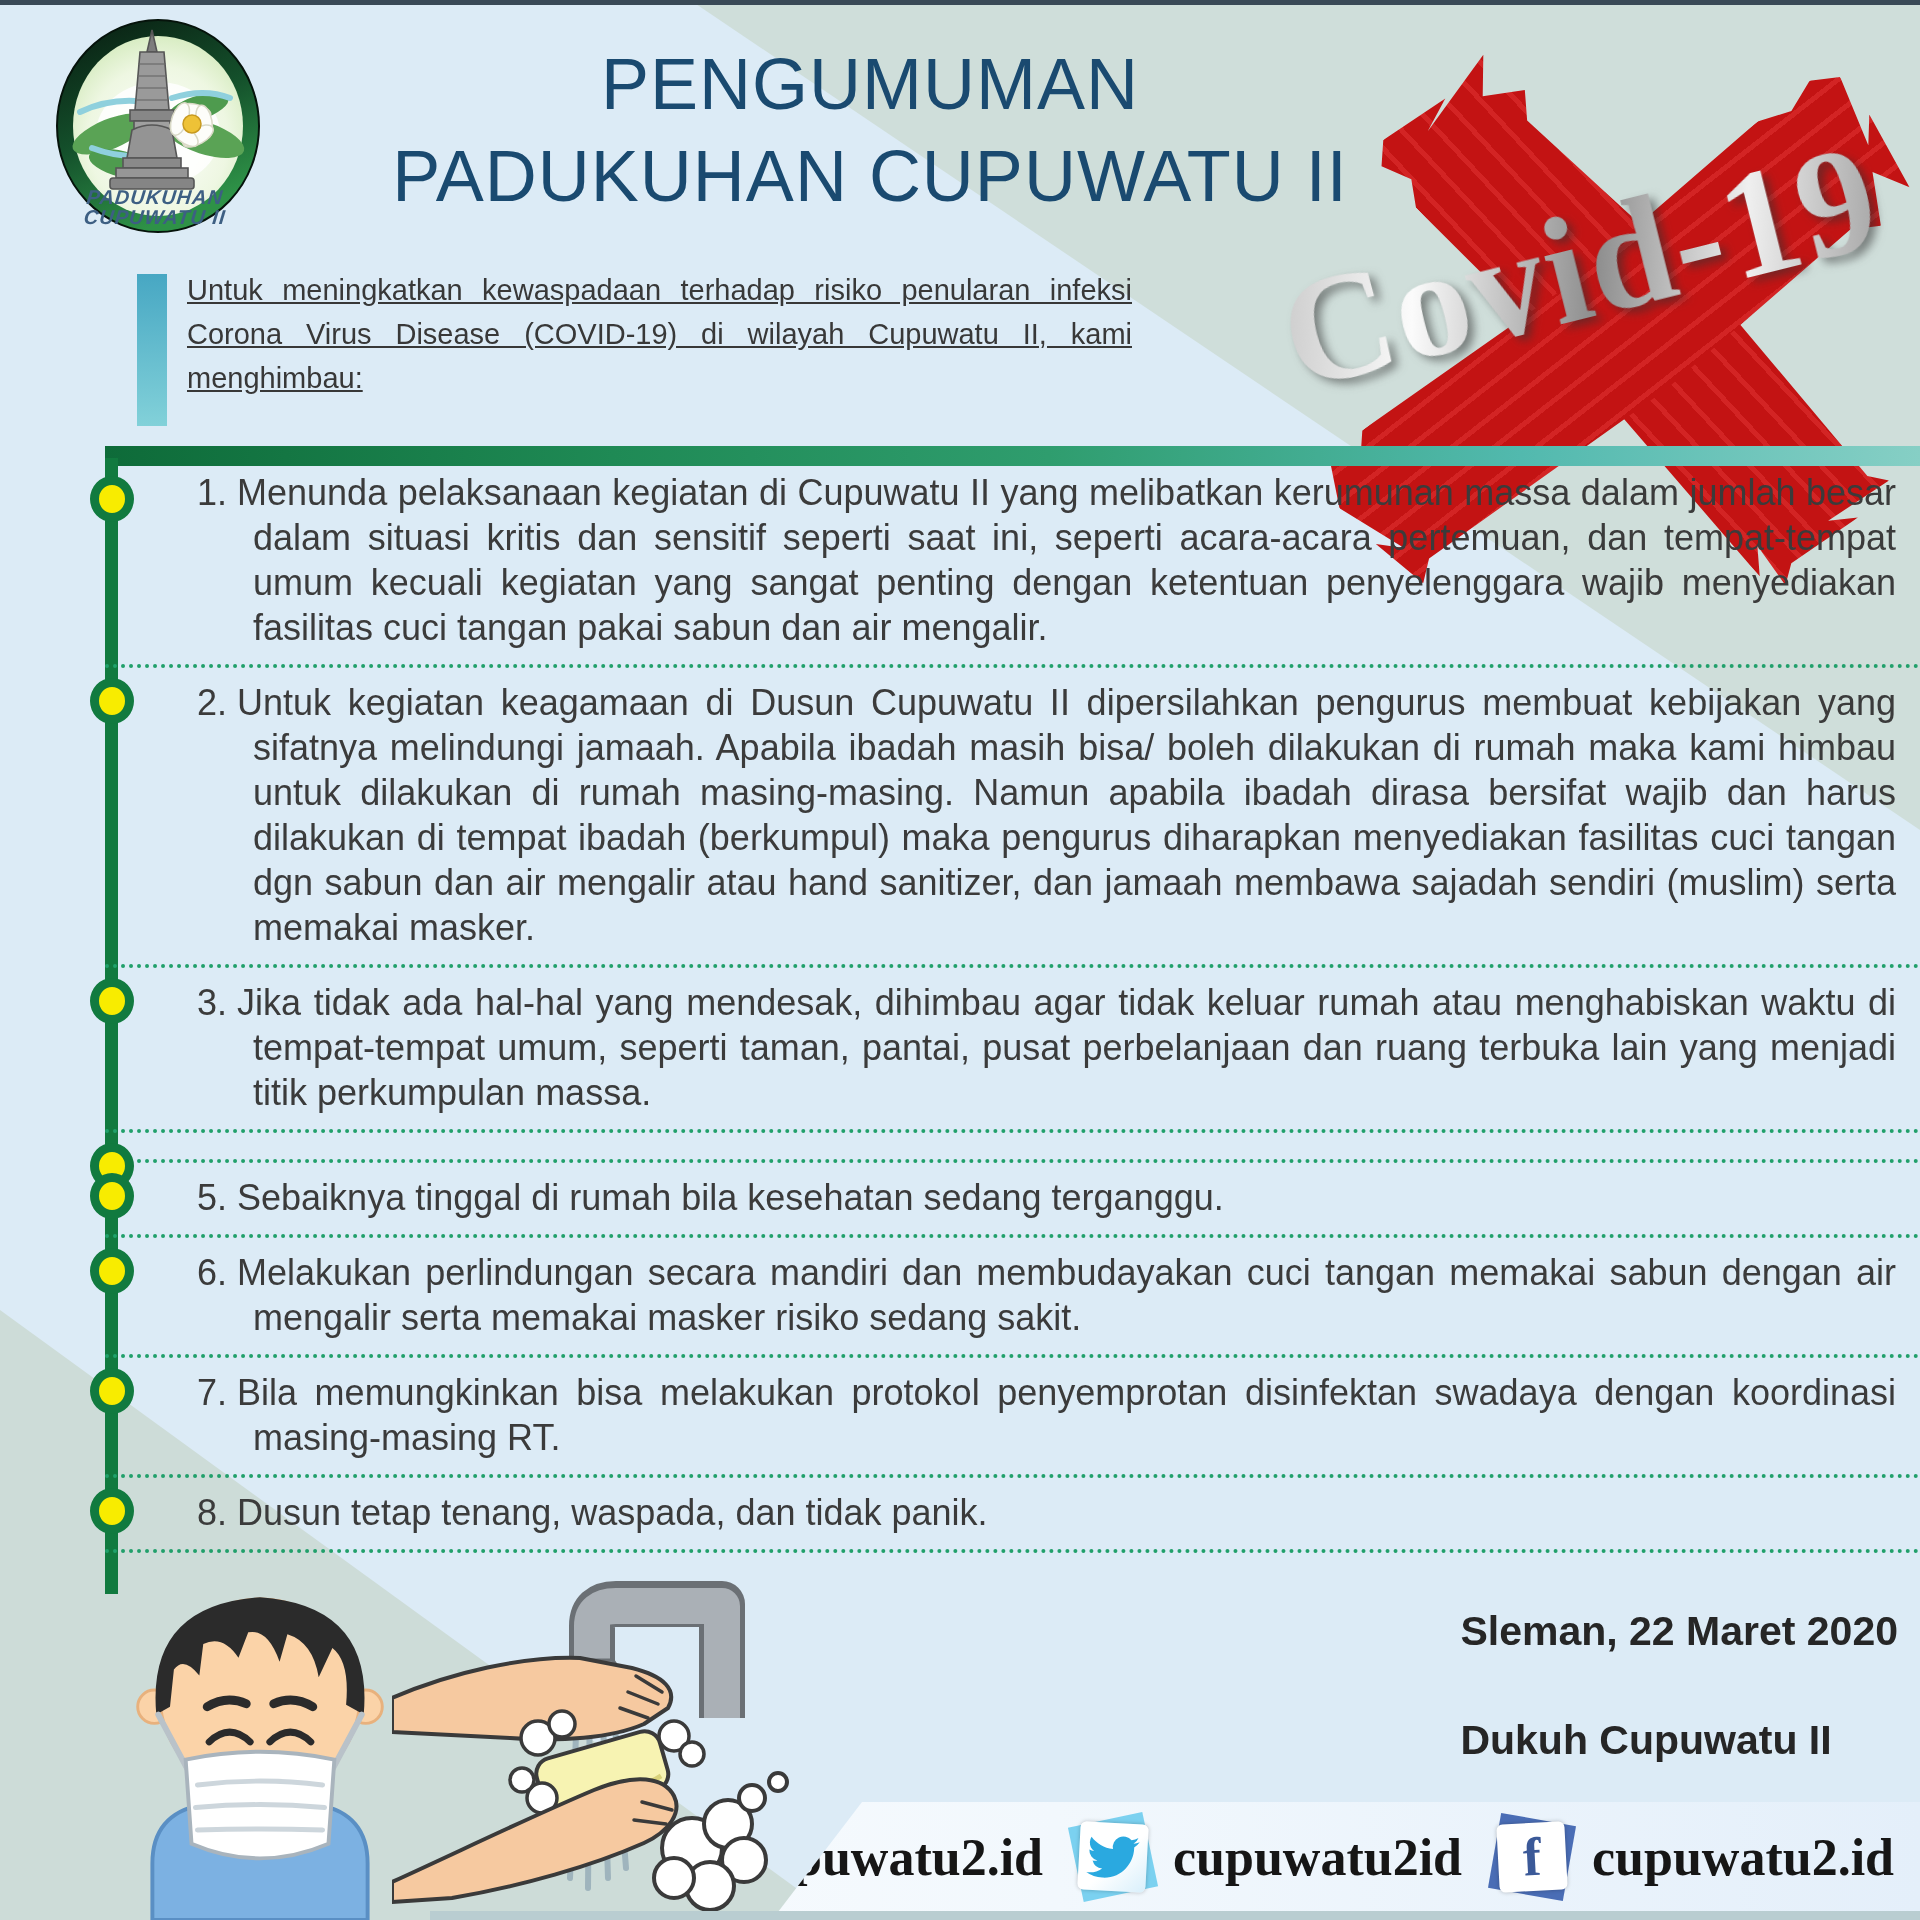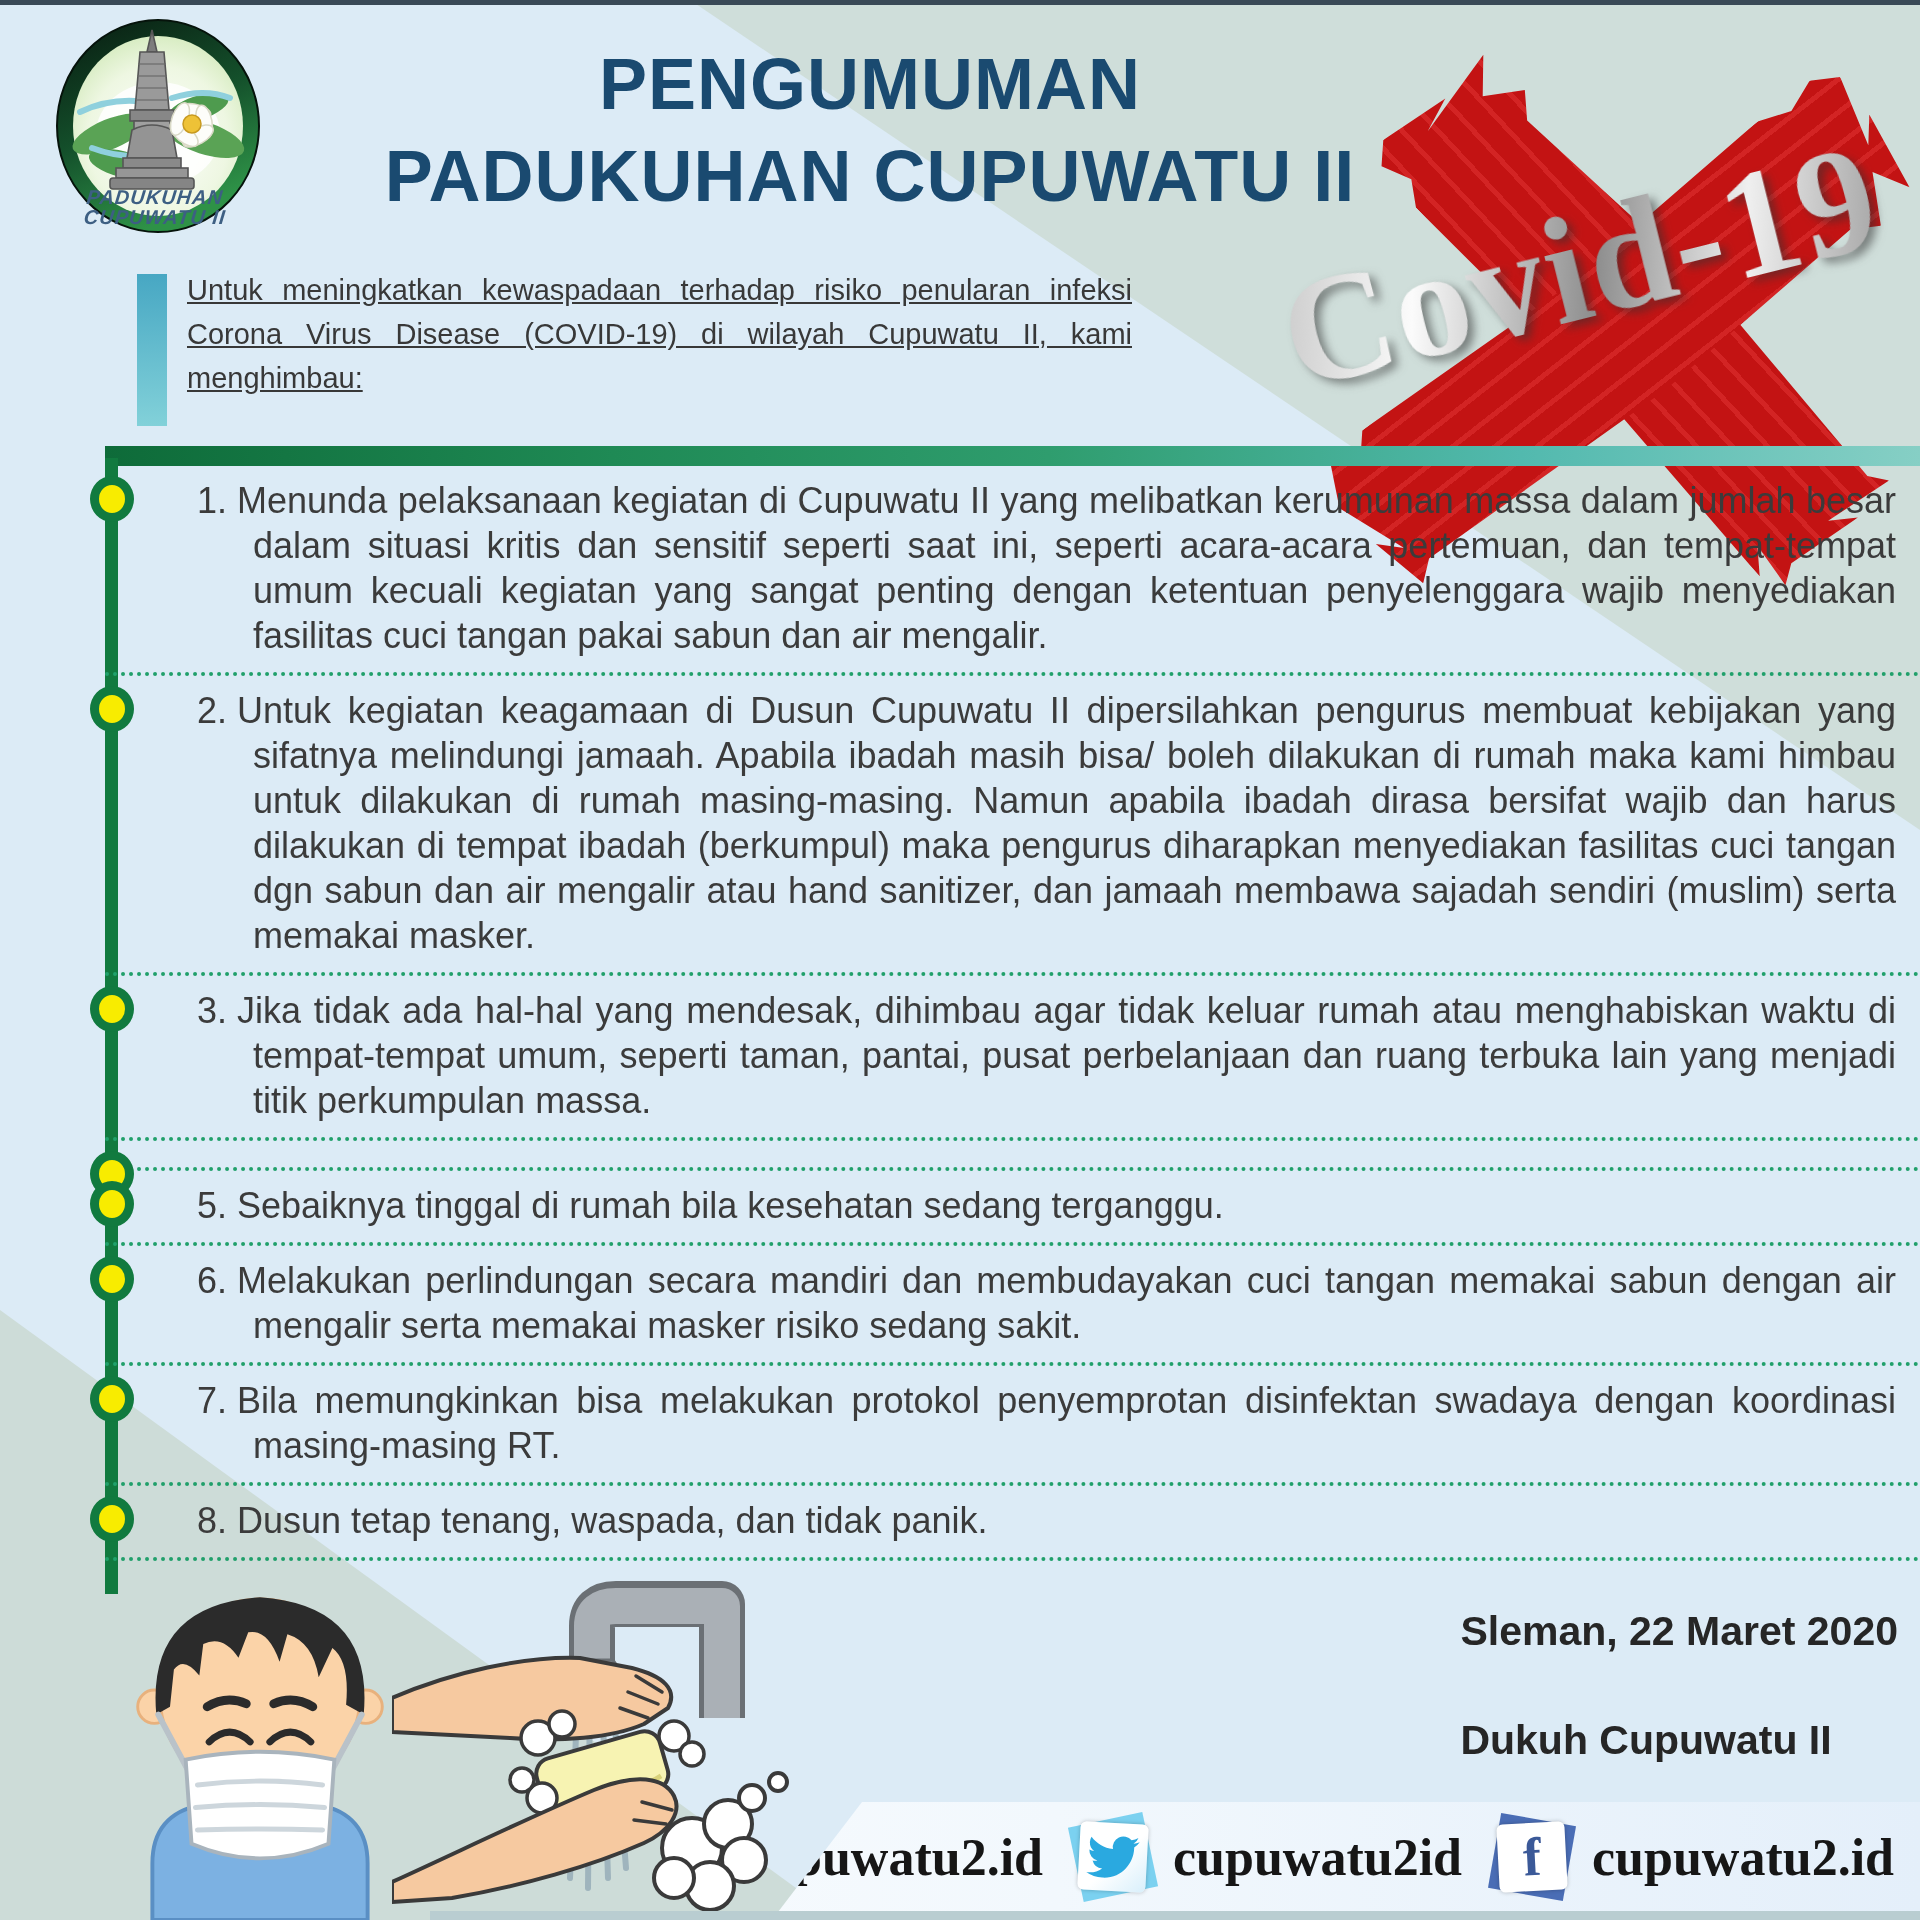--- a/index.html
+++ b/index.html
@@ -18,21 +18,21 @@
   .diag-bl{left:0;top:1280px;width:900px;height:640px;
     background:#cddcd8;
     clip-path:polygon(0 30px,840px 640px,0 640px);}
   .bottom-strip{left:430px;bottom:0;right:0;height:9px;background:#b9cdd1;}
 
   
   .logo{left:52px;top:16px;width:212px;height:220px;}
 
   
   .title{left:300px;top:38px;width:1140px;text-align:center;
-    color:#1a4a70;font-weight:bold;font-size:72px;line-height:1.28;letter-spacing:1px;}
+    color:#1a4a70;font-weight:normal;font-size:72px;line-height:1.28;letter-spacing:1px;}
 
   
   .covid{left:1120px;top:30px;width:810px;height:580px;pointer-events:none;}
   .xbar{position:absolute;background:
     repeating-linear-gradient(90deg,#c31313 0 14px,#d32424 14px 19px,#c31313 19px 26px);}
   .xbar.steep{left:430px;top:-10px;width:160px;height:600px;transform:rotate(-43deg);
     clip-path:polygon(14% 0,60% 2%,38% 4%,96% 1%,78% 6%,100% 10%,88% 14%,100% 55%,92% 96%,100% 99%,55% 97%,70% 100%,20% 98%,8% 100%,12% 92%,0 96%,6% 55%,0 12%,10% 8%,2% 3%);}
   .xbar.shallow{left:420px;top:-30px;width:158px;height:660px;transform:rotate(52deg);
     clip-path:polygon(10% 0,55% 3%,40% 0,92% 2%,70% 5%,100% 9%,90% 13%,98% 50%,90% 94%,100% 97%,62% 99%,75% 96%,30% 100%,5% 97%,14% 93%,0 90%,8% 52%,0 14%,8% 9%,0 4%);}
   .covid-word{position:absolute;left:90px;top:150px;width:740px;text-align:center;
@@ -47,21 +47,21 @@
   .intro-bar{position:absolute;left:0;top:6px;width:30px;height:152px;
     background:linear-gradient(#47a7c3,#82d1d9);}
   .intro-text{margin-left:50px;width:945px;font-size:29px;line-height:44px;
     text-align:justify;color:#383838;text-decoration:underline;}
 
   
   .list-wrap{left:105px;top:446px;width:1815px;}
   .hbar{height:20px;background:linear-gradient(90deg,#0e6b39,#1f8a55 28%,#2f9d6e 52%,#52b9ae 78%,#86cfc5);}
   .vline{position:absolute;left:0;top:12px;width:13px;height:1136px;background:#117a3f;}
   .item{position:relative;padding:12px 24px 14px 92px;border-bottom:4px dotted #21a06b;}
-  .item:nth-child(1){padding-top:12px;}
+  .item:nth-child(1){padding-top:4px;}
   .dot{position:absolute;left:-15px;top:10px;width:26px;height:28px;border-radius:50%;
     background:#f8ec00;border:9px solid #117a3f;box-sizing:content-box;}
   .item p{margin:0;font-size:36px;line-height:45px;color:#3b3b3b;
     text-align:justify;padding-left:56px;text-indent:-56px;}
   .item .num{padding-right:10px;}
 
   
   .footer-sign{right:22px;top:1608px;text-align:left;color:#262626;font-weight:bold;font-size:41px;}
   .footer-sign .sig{margin-top:62px;}
 

